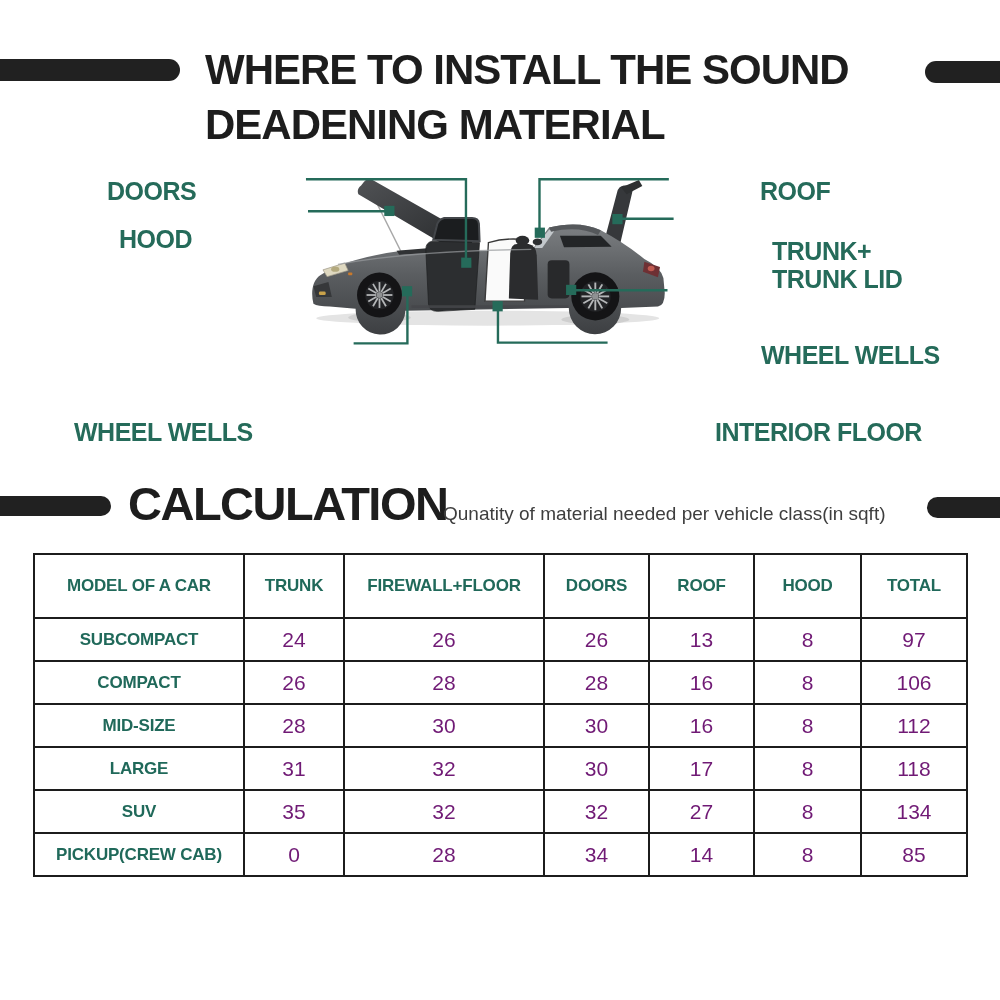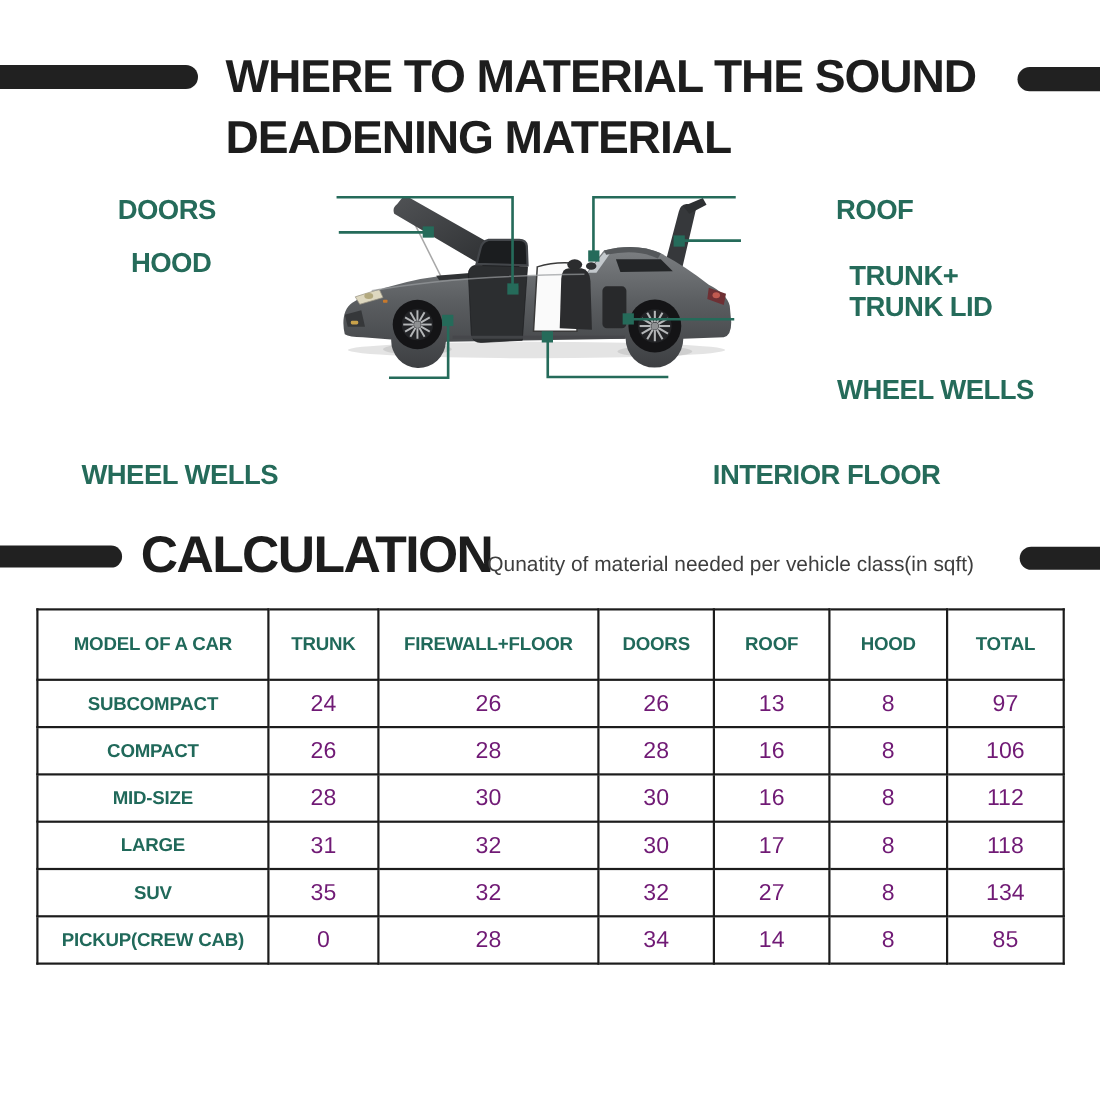--- a/index.html
+++ b/index.html
@@ -19,21 +19,21 @@
   .diagram{position:absolute;left:0;top:150px;width:1000px;height:320px;}
   .diagram svg{position:absolute;left:0;top:0;}
   .diagram-label{position:absolute;color:#256b5a;font-weight:bold;font-size:25px;
                  letter-spacing:-0.5px;white-space:nowrap;line-height:28px;}
   #label-doors{left:107px;top:27px;}
   #label-hood{left:119px;top:75px;}
   #label-roof{left:760px;top:27px;}
   #label-trunk{left:772px;top:87px;}
   #label-wheel-wells-left{left:74px;top:268px;}
   #label-wheel-wells-right{left:761px;top:191px;}
-  #label-interior-floor{left:648px;top:268px;}
+  #label-interior-floor{left:715px;top:268px;}
 
   .calc-heading{position:absolute;left:128px;top:476px;font-size:47px;font-weight:bold;
                 color:#1d1d1d;letter-spacing:-1.5px;white-space:nowrap;}
   .calc-subtitle{position:absolute;left:443px;top:503px;font-size:19px;color:#3e3e3e;
                  white-space:nowrap;}
 
   table.calc{position:absolute;left:33px;top:553px;width:933px;border-collapse:collapse;
              table-layout:fixed;}
   table.calc th,table.calc td{border:2px solid #1c1c1c;text-align:center;vertical-align:middle;
              padding:0;}
@@ -45,21 +45,21 @@
 </style>
 </head>
 <body>
 
 <div class="page">
 
   <div class="bar cap-right" id="title-bar-left"></div>
   <div class="bar cap-left" id="title-bar-right"></div>
 
   <div class="title">
-    <div>WHERE TO MATERIAL THE SOUND</div>
+    <div>WHERE TO INSTALL THE SOUND</div>
     <div>DEADENING MATERIAL</div>
   </div>
 
   <div class="diagram">
     <svg width="1000" height="320" viewBox="0 150 1000 470">
       <defs>
         <linearGradient id="bodyGrad" x1="0" y1="0" x2="0" y2="1">
           <stop offset="0" stop-color="#7d8083"></stop>
           <stop offset="0.45" stop-color="#5b5e61"></stop>
           <stop offset="1" stop-color="#3d3f42"></stop>

